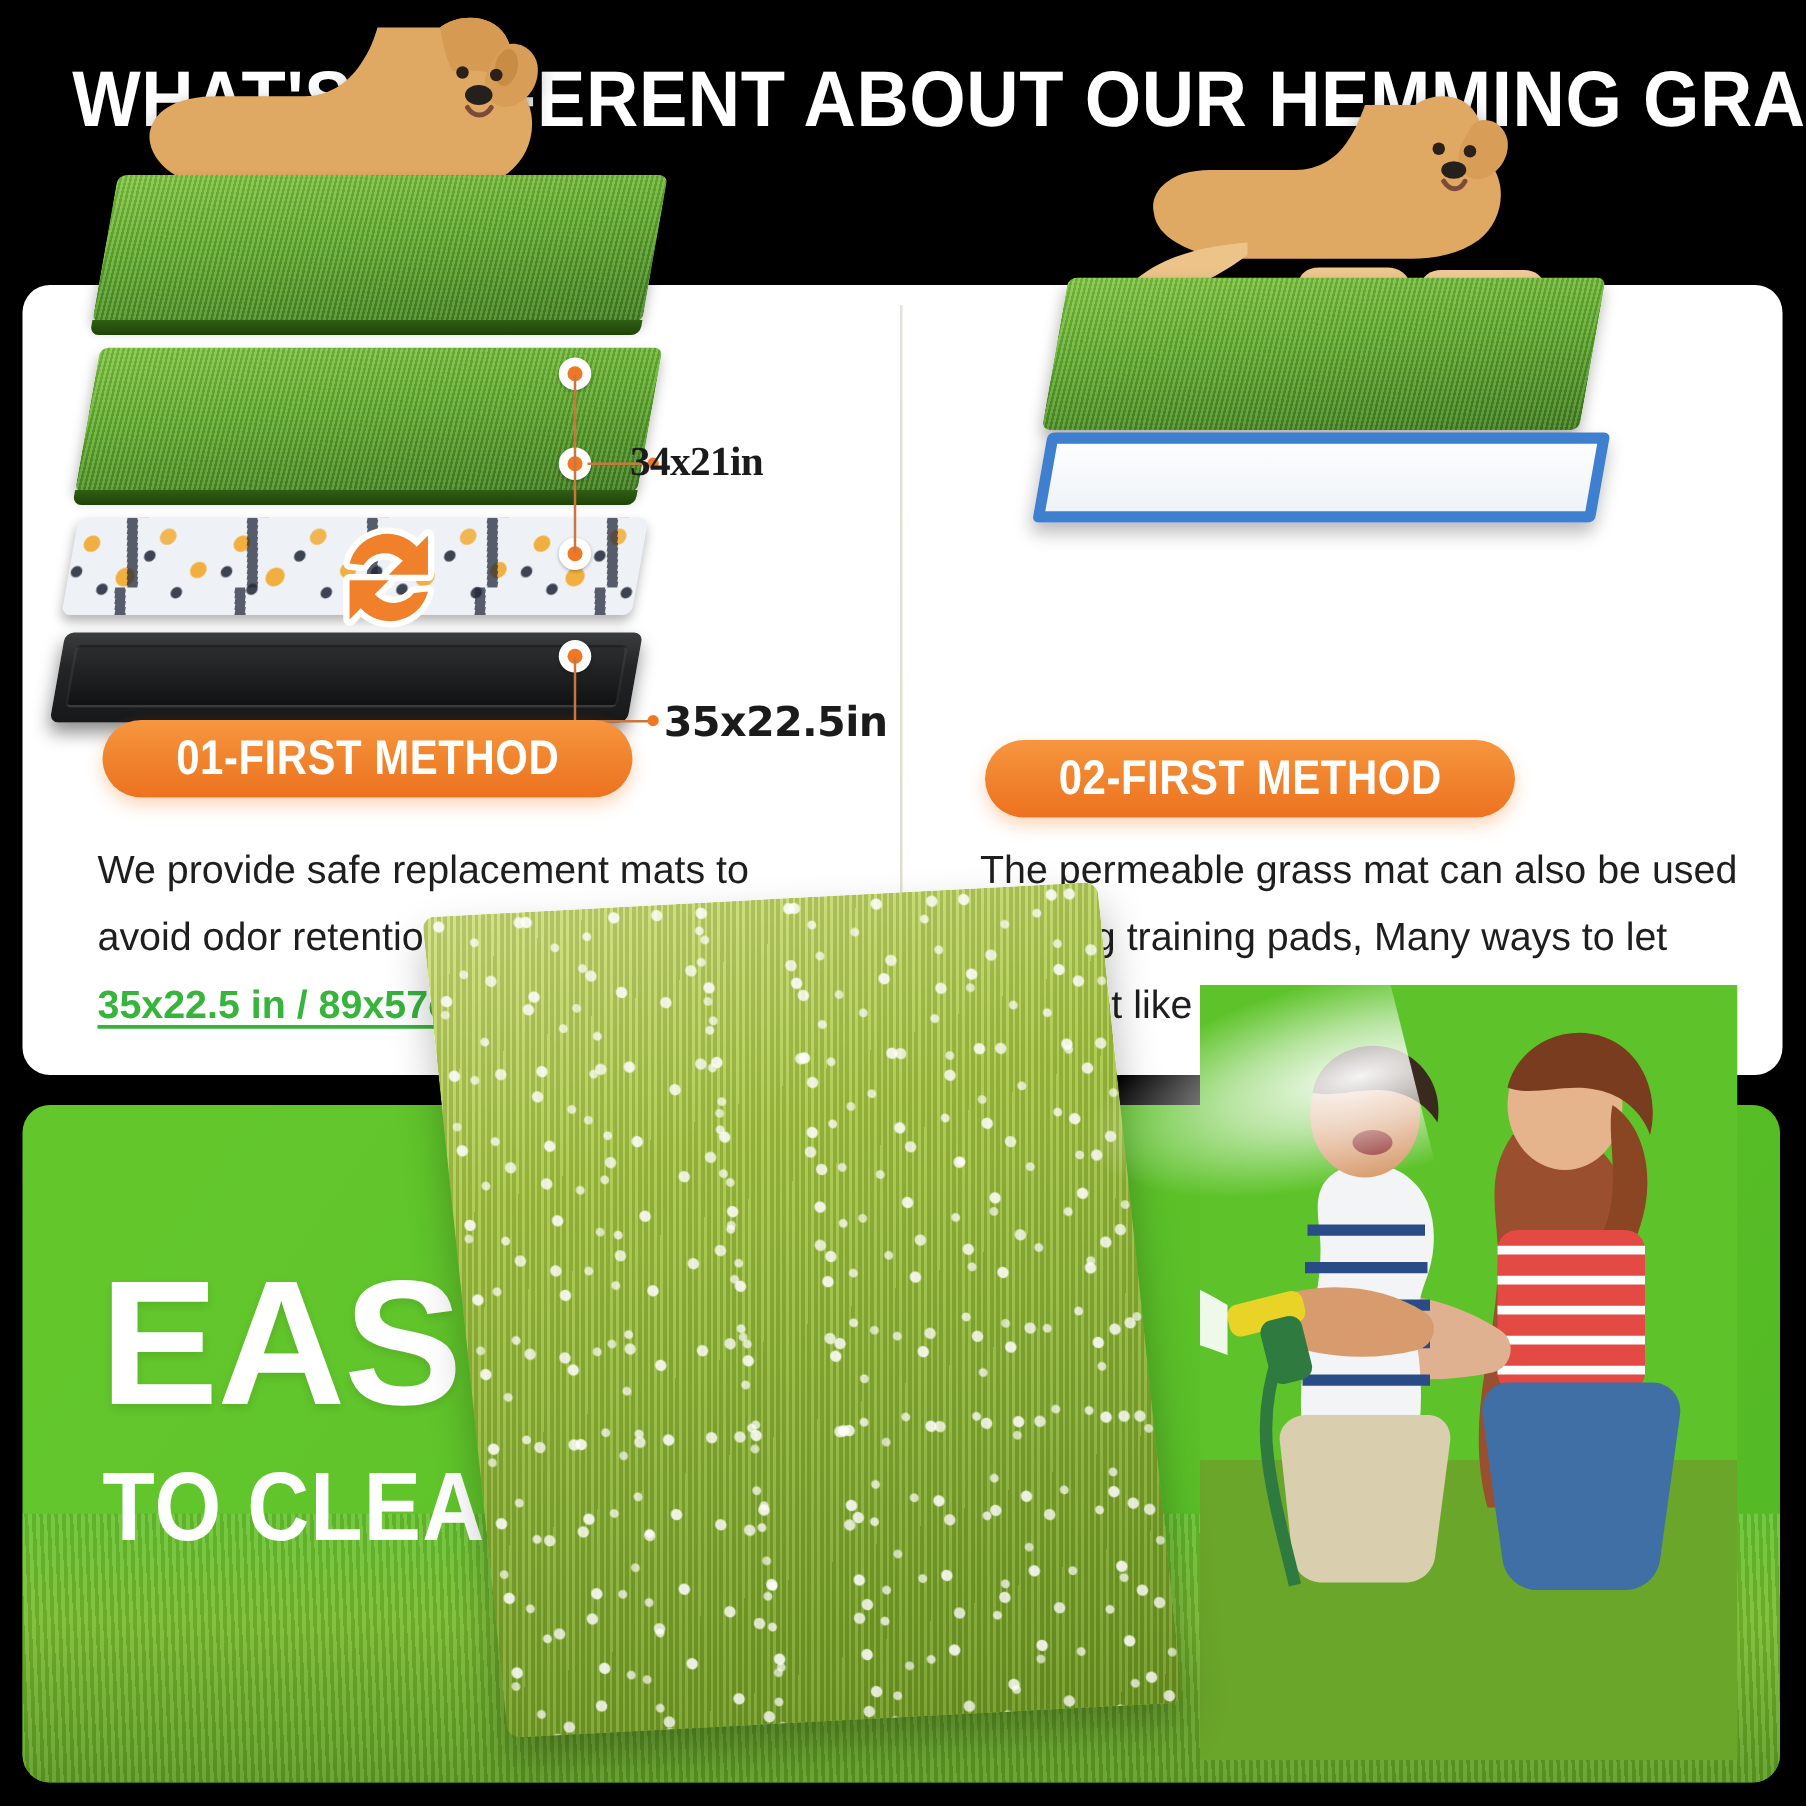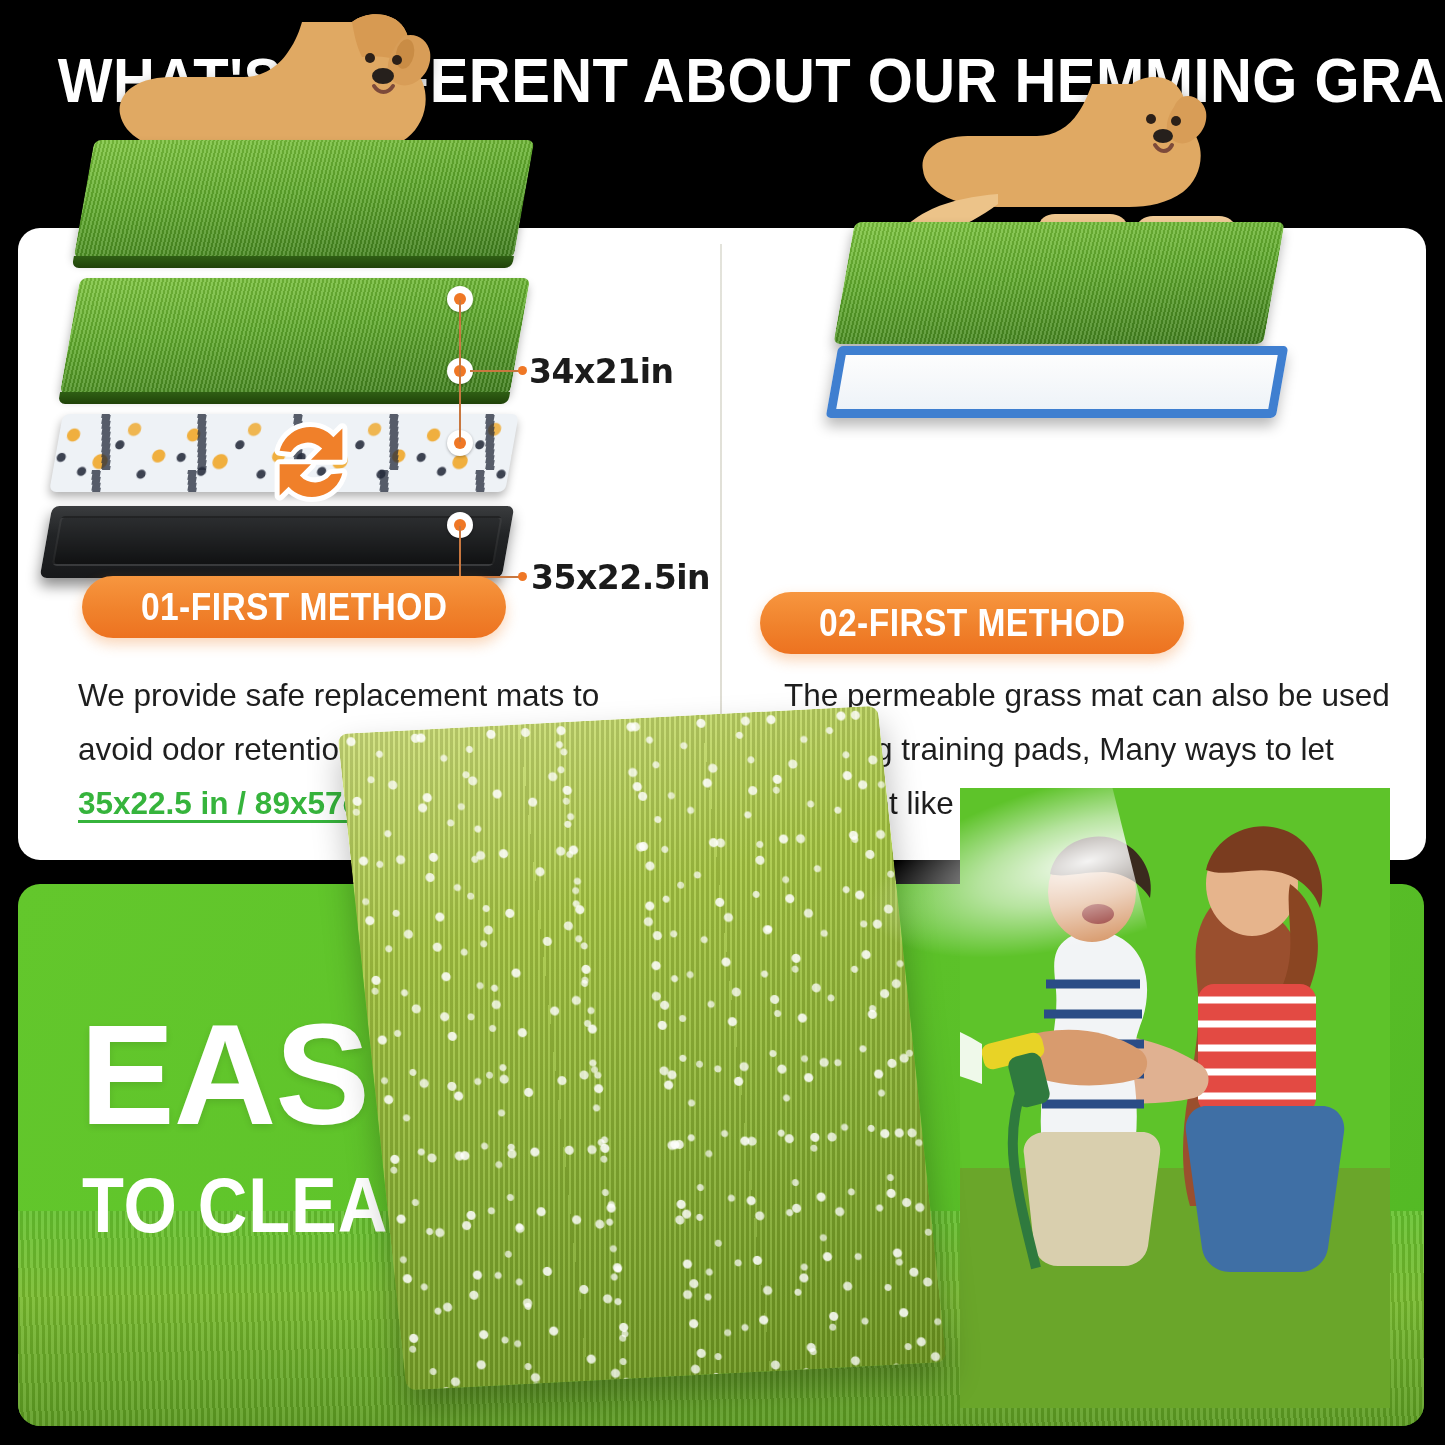--- a/index.html
+++ b/index.html
@@ -253,21 +253,21 @@
     </div>
   <div class="dot" style="left:447px;top:358px;">
       <i></i>
     </div>
   <div class="dot" style="left:447px;top:430px;">
       <i></i>
     </div>
   <div class="lead" style="left:459px;top:300px;width:2px;height:142px;"></div>
   <div class="lead" style="left:470px;top:370px;width:50px;height:2px;"></div>
   <div class="tip" style="left:518px;top:366px;"></div>
-  <div class="dim-label" style="left:529px;top:352px;">34x21in</div>
+  <div class="dim-label" style="left:504px;top:352px;font-family:Liberation Serif, serif;">34x21in</div>
 
   <div class="dot" style="left:447px;top:512px;">
       <i></i>
     </div>
   <div class="lead" style="left:459px;top:526px;width:2px;height:52px;"></div>
   <div class="lead" style="left:459px;top:576px;width:62px;height:2px;"></div>
   <div class="tip" style="left:518px;top:572px;"></div>
   <div class="dim-label" style="left:531px;top:558px;">35x22.5in</div>
 
 
@@ -293,21 +293,21 @@
       box-shadow:0 8px 14px rgba(0,0,0,.28);"></div>
   </div>
 
   <div class="pill" style="left:82px;top:576px;">
     <span>01-FIRST METHOD</span>
   </div>
   <div class="copy" style="left:78px;top:668px;">
     <span>We provide safe replacement mats to avoid odor retention.suitable for size </span><span class="hl">35x22.5 in / 89x57cm</span><span> Pet Potty</span>
   </div>
 
-  <div class="pill" style="left:760px;top:592px;text-align:right;">
+  <div class="pill" style="left:788px;top:592px;text-align:right;">
     <span>02-FIRST METHOD</span>
   </div>
   <div class="copy" style="left:784px;top:668px;width:612px;">
     <span>The permeable grass mat can also be used withdog training pads,  Many ways to let your pet like the grass mat</span>
   </div>
 
   <div class="green-panel">
     <div class="panel-grass"></div>
     <div class="easy">EASY</div>
     <div class="toclean">TO CLEAN</div>

